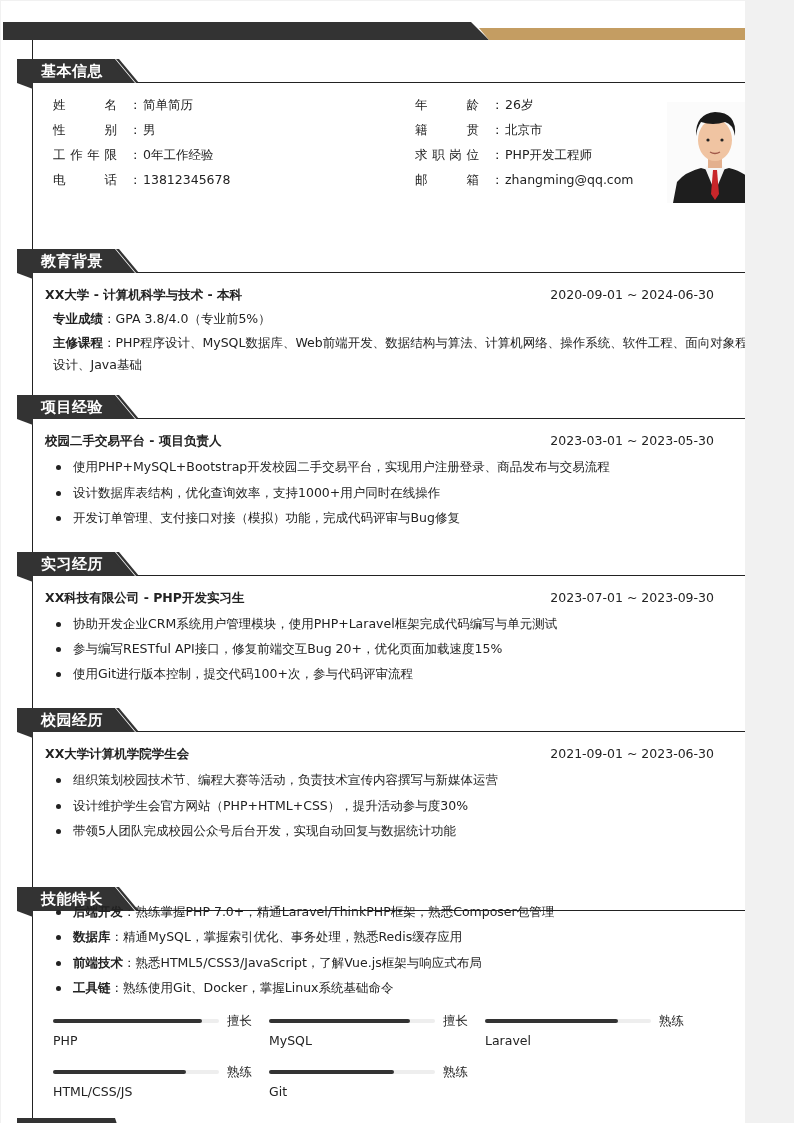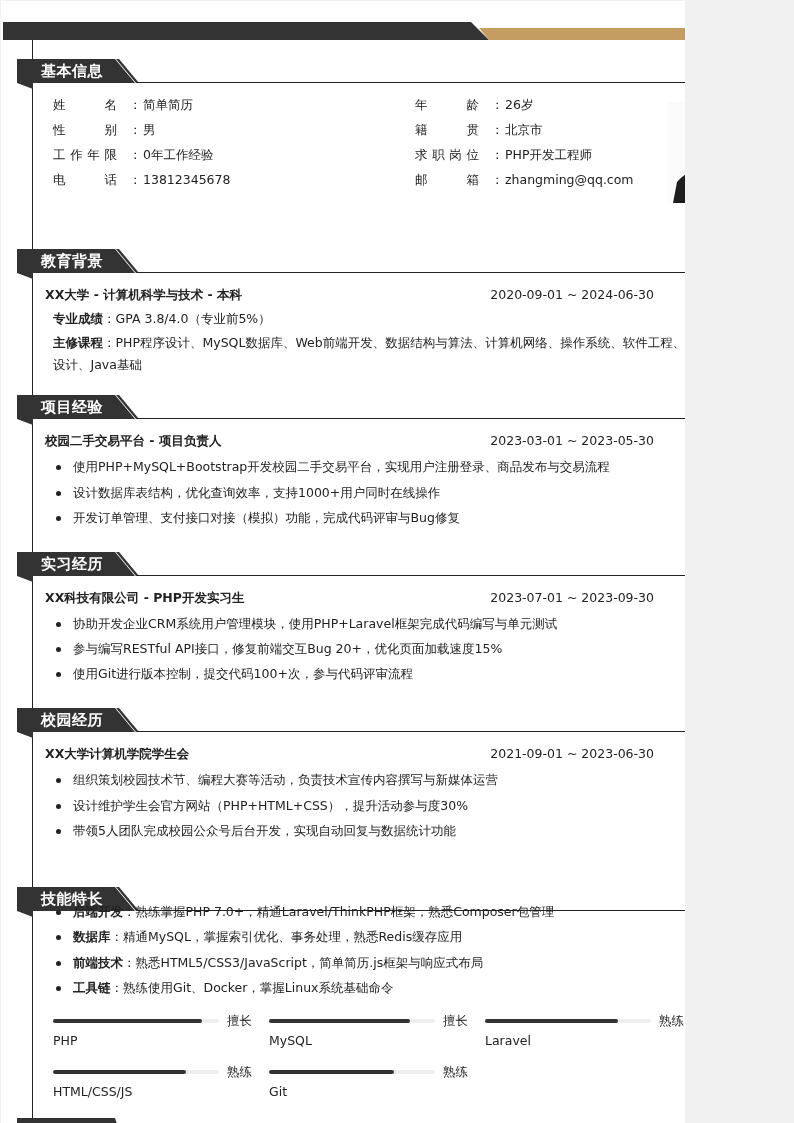--- a/index.html
+++ b/index.html
@@ -1,17 +1,17 @@
 <!DOCTYPE html>
 <html><head>
 <meta charset="utf-8">
 <style>
   html,body{margin:0;padding:0;}
   body{width:794px;height:1123px;background:#f1f1f1;overflow:hidden;position:relative;font-family:"DejaVu Sans","Liberation Sans",sans-serif;color:#222;}
-  .page{position:absolute;left:1px;top:1px;width:684px;height:1122px;background:#fff;overflow:hidden;}
+  .page{position:absolute;left:1px;top:1px;width:744px;height:1122px;background:#fff;overflow:hidden;}
   .topbar-dark{position:absolute;left:2px;top:21px;width:486px;height:18px;background:#333;clip-path:polygon(0 0,468px 0,486px 18px,0 18px);}
   .topbar-gold{position:absolute;left:478px;top:27px;width:316px;height:12px;background:#c49d62;clip-path:polygon(0 0,316px 0,316px 12px,10px 12px);}
   .vline{position:absolute;left:31px;top:39px;width:1px;height:1084px;background:#222;}
   .section{position:absolute;left:0;width:794px;}
   .sec-head{position:relative;height:26px;}
   .sec-tab{position:absolute;left:16px;top:0;width:134px;height:24px;background:#333;clip-path:polygon(0 0,98px 0,118px 24px,0 24px);}
   .sec-fold{position:absolute;left:16px;top:24px;width:16px;height:6px;background:#333;clip-path:polygon(0 0,16px 0,16px 6px);}
   .sec-stripes{position:absolute;left:108px;top:0;width:46px;height:24px;}
   .sec-title{position:absolute;left:40px;top:3px;color:#fff;font-size:15px;font-weight:bold;line-height:18px;letter-spacing:0.5px;}
   .sec-rule{position:absolute;left:136px;top:23px;width:628px;height:1px;background:#222;}
@@ -221,21 +221,21 @@
   <div class="bullet" style="top:903px;">
       <span class="dot"></span>
       <span class="txt"><b>后端开发</b><span>：熟练掌握PHP 7.0+，精通Laravel/ThinkPHP框架，熟悉Composer包管理</span></span>
     </div>
   <div class="bullet" style="top:928px;">
       <span class="dot"></span>
       <span class="txt"><b>数据库</b><span>：精通MySQL，掌握索引优化、事务处理，熟悉Redis缓存应用</span></span>
     </div>
   <div class="bullet" style="top:954px;">
       <span class="dot"></span>
-      <span class="txt"><b>前端技术</b><span>：熟悉HTML5/CSS3/JavaScript，简单简历.js框架与响应式布局</span></span>
+      <span class="txt"><b>前端技术</b><span>：熟悉HTML5/CSS3/JavaScript，了解Vue.js框架与响应式布局</span></span>
     </div>
   <div class="bullet" style="top:979px;">
       <span class="dot"></span>
       <span class="txt"><b>工具链</b><span>：熟练使用Git、Docker，掌握Linux系统基础命令</span></span>
     </div>
 
   <div id="skill-bars">
       <div class="skill" style="left: 52px; top: 1012px;">
         <div class="track">
           <div class="fill" style="width:90%"></div>

